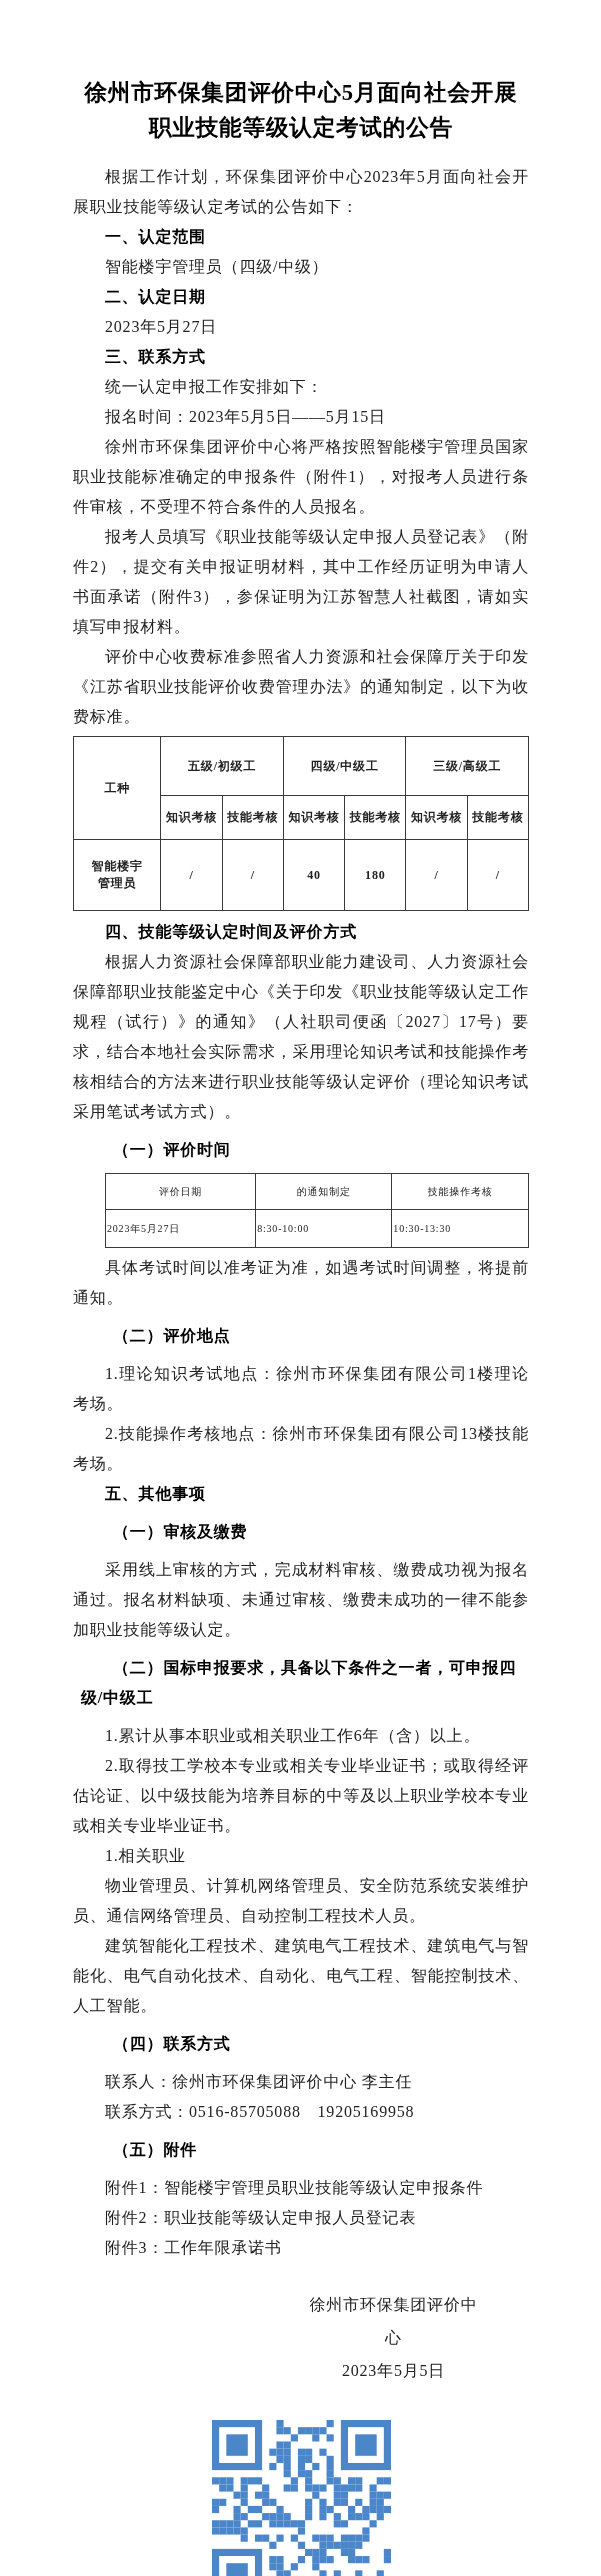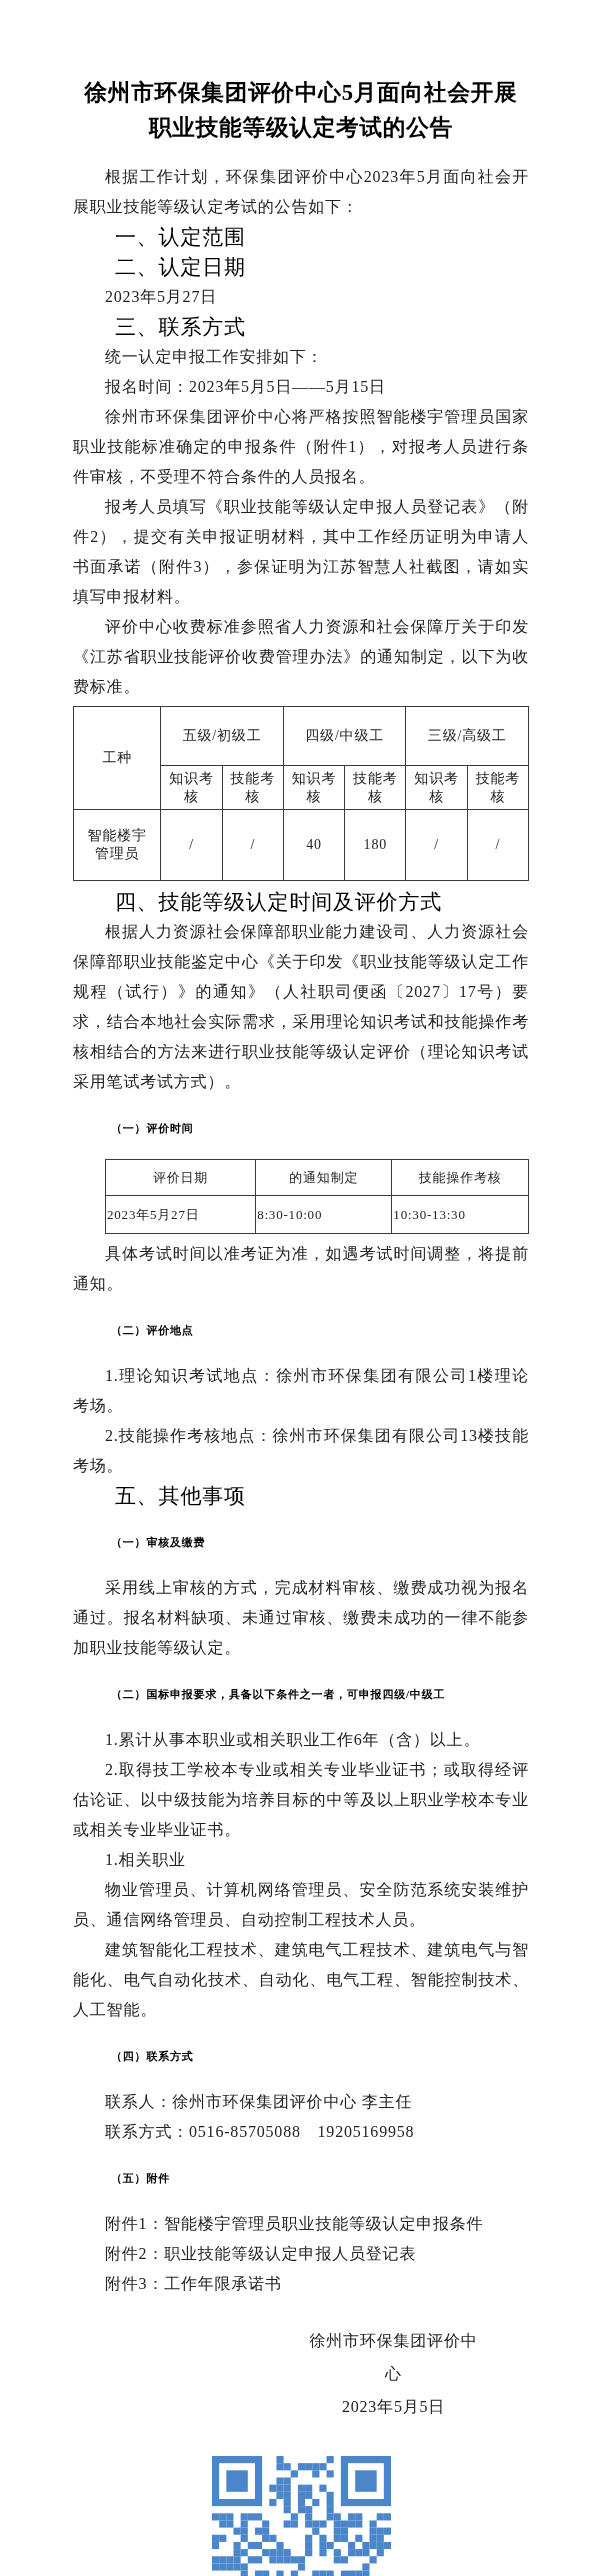--- a/index.html
+++ b/index.html
@@ -1,31 +1,31 @@
 <!DOCTYPE html>
 <html style="font-size:12px"><head>
 <meta charset="utf-8">
 <style>
   html,body{margin:0;padding:0;background:#ffffff;}
   body{width:602px;font-family:"Liberation Serif","DejaVu Serif",serif;color:#222222;}
   .page{width:602px;min-height:2576px;box-sizing:border-box;padding:75px 73px 11.3px 73px;background:#ffffff;}
   .doc-title{font-size:22.6px;line-height:35px;font-weight:bold;color:#000;text-align:center;margin:0 0 16.5px 0;letter-spacing:0.8px;}
   .doc-title div{white-space:nowrap;text-align:center;}
   p.body{font-size:16px;line-height:30px;margin:0;text-indent:2em;letter-spacing:0.8px;text-align:justify;}
-  .h-num{font-size:21px;line-height:30px;font-weight:normal;color:#000;margin:0;text-indent:2em;font-family:"Liberation Sans","DejaVu Sans",sans-serif;letter-spacing:0.8px;}
-  .h-sub{font-size:11px;line-height:30px;font-weight:bold;color:#000;margin:16px;text-indent:2em;letter-spacing:0.8px;}
+  .h-num{font-size:16px;line-height:30px;font-weight:bold;color:#000;margin:0;text-indent:2em;font-family:"Liberation Sans","DejaVu Sans",sans-serif;letter-spacing:0.8px;}
+  .h-sub{font-size:16px;line-height:30px;font-weight:bold;color:#000;margin:8px;text-indent:2em;letter-spacing:0.8px;}
   table{border-collapse:collapse;width:100%;table-layout:fixed;}
   .fee-table{margin:4.5px 0 6px 0;}
-  .fee-table th,.fee-table td{border:0.8px solid #3a3a3a;font-weight:normal;font-size:14px;text-align:center;vertical-align:middle;padding:0 1.5px;letter-spacing:0.8px;}
+  .fee-table th,.fee-table td{border:0.8px solid #3a3a3a;font-weight:bold;font-size:12px;text-align:center;vertical-align:middle;padding:0 1.5px;letter-spacing:0.8px;}
   .fee-table .r1{height:59px;}
   .fee-table .r2{height:44px;}
   .fee-table .r3{height:71px;}
   .fee-table col.job{width:19.2%;}
   .eval-table{width:424px;margin:3px 0 4.5px 32px;}
-  .eval-table th,.eval-table td{border:0.8px solid #3a3a3a;font-weight:normal;font-size:13px;vertical-align:middle;letter-spacing:0.8px;}
+  .eval-table th,.eval-table td{border:0.8px solid #3a3a3a;font-weight:normal;font-size:10px;vertical-align:middle;letter-spacing:0.8px;}
   .eval-table .r1{height:36px;}
   .eval-table .r2{height:38px;}
   .eval-table col.c1{width:35.5%;}
   .eval-table col.c2{width:32.2%;}
   .eval-table col.c3{width:32.3%;}
   .signature{margin:25.6px 47px 0 auto;width:177px;text-align:center;font-size:16px;line-height:33px;letter-spacing:0.8px;color:#222;font-family:Liberation Serif, serif;}
   .qr-wrap{margin-top:33px;text-align:center;}
 </style>
 </head>
 <body>
@@ -33,20 +33,21 @@
 <div class="page">
 
   <h1 class="doc-title">
     <div>徐州市环保集团评价中心5月面向社会开展</div>
     <div>职业技能等级认定考试的公告</div>
   </h1>
 
   <p class="body">根据工作计划，环保集团评价中心2023年5月面向社会开展职业技能等级认定考试的公告如下：</p>
 
   <p class="h-num">一、认定范围</p>
+  <p class="body">智能楼宇管理员（四级/中级）</p>
 
   <p class="h-num">二、认定日期</p>
   <p class="body">2023年5月27日</p>
 
   <p class="h-num">三、联系方式</p>
   <p class="body">统一认定申报工作安排如下：</p>
   <p class="body">报名时间：2023年5月5日——5月15日</p>
   <p class="body">徐州市环保集团评价中心将严格按照智能楼宇管理员国家职业技能标准确定的申报条件（附件1），对报考人员进行条件审核，不受理不符合条件的人员报名。</p>
   <p class="body">报考人员填写《职业技能等级认定申报人员登记表》（附件2），提交有关申报证明材料，其中工作经历证明为申请人书面承诺（附件3），参保证明为江苏智慧人社截图，请如实填写申报材料。</p>
   <p class="body">评价中心收费标准参照省人力资源和社会保障厅关于印发《江苏省职业技能评价收费管理办法》的通知制定，以下为收费标准。</p>

